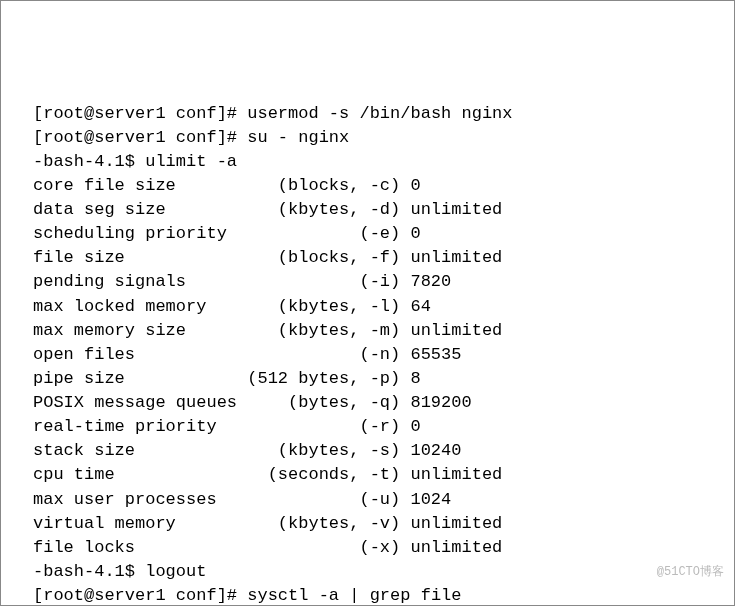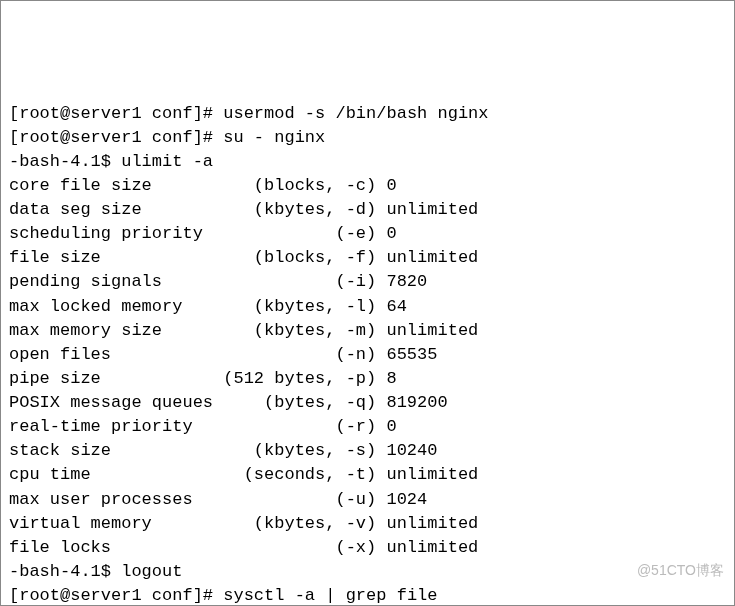--- a/index.html
+++ b/index.html
@@ -16,28 +16,29 @@
       padding: 4px 8px;
       white-space: pre;
       position: relative;
       width: 735px;
       height: 606px;
       overflow: hidden;
       border: 1px solid #888;
     }
     .line {
       display: block;
+      margin-left: 24px;
     }
     .watermark {
       position: absolute;
       bottom: 24px;
       right: 10px;
       color: #bbbbbb;
-      font-size: 14px;
-      font-family: Liberation Sans, sans-serif;
+      font-size: 12px;
+      font-family: Liberation Mono, monospace;
     }
   </style>
 </head>
 <body>
 
 
 
 <div><span class="line"><span>[root@server1 conf]# </span><span>usermod -s /bin/bash nginx</span></span><span class="line"><span>[root@server1 conf]# </span><span>su - nginx</span></span><span class="line"><span>-bash-4.1$ </span><span>ulimit -a</span></span><span class="line"><span>core file size          </span><span>(blocks, -c) </span><span>0</span></span><span class="line"><span>data seg size           </span><span>(kbytes, -d) </span><span>unlimited</span></span><span class="line"><span>scheduling priority             </span><span>(-e) </span><span>0</span></span><span class="line"><span>file size               </span><span>(blocks, -f) </span><span>unlimited</span></span><span class="line"><span>pending signals                 </span><span>(-i) </span><span>7820</span></span><span class="line"><span>max locked memory       </span><span>(kbytes, -l) </span><span>64</span></span><span class="line"><span>max memory size         </span><span>(kbytes, -m) </span><span>unlimited</span></span><span class="line"><span>open files                      </span><span>(-n) </span><span>65535</span></span><span class="line"><span>pipe size            </span><span>(512 bytes, -p) </span><span>8</span></span><span class="line"><span>POSIX message queues     </span><span>(bytes, -q) </span><span>819200</span></span><span class="line"><span>real-time priority              </span><span>(-r) </span><span>0</span></span><span class="line"><span>stack size              </span><span>(kbytes, -s) </span><span>10240</span></span><span class="line"><span>cpu time               </span><span>(seconds, -t) </span><span>unlimited</span></span><span class="line"><span>max user processes              </span><span>(-u) </span><span>1024</span></span><span class="line"><span>virtual memory          </span><span>(kbytes, -v) </span><span>unlimited</span></span><span class="line"><span>file locks                      </span><span>(-x) </span><span>unlimited</span></span><span class="line"><span>-bash-4.1$ </span><span>logout</span></span><span class="line"><span>[root@server1 conf]# </span><span>sysctl -a | grep file</span></span></div>
 
 <div class="watermark">@51CTO博客</div>

